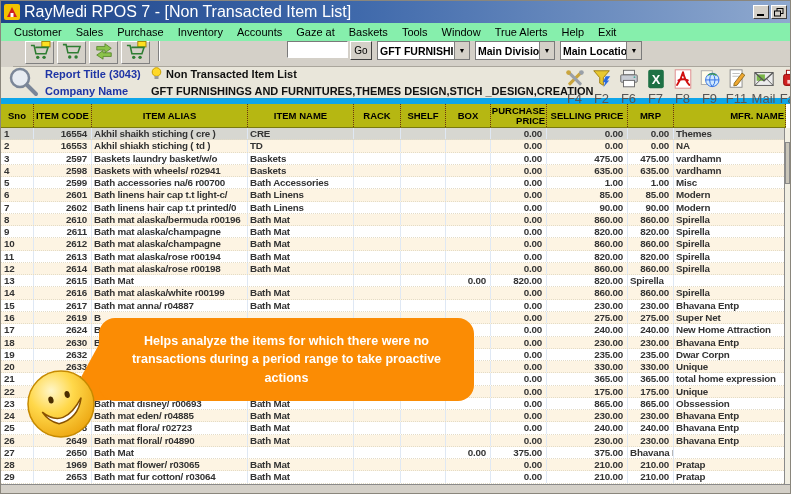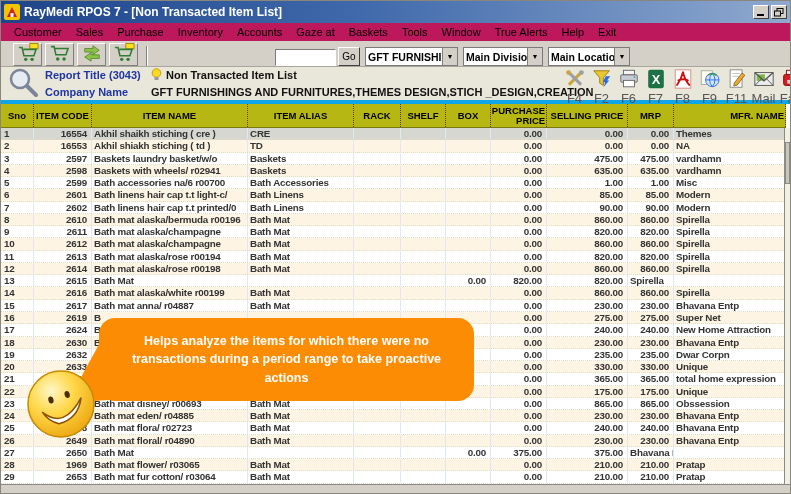--- a/index.html
+++ b/index.html
@@ -6,48 +6,48 @@
   *{box-sizing:border-box;}
   .window{
     position:relative;width:791px;height:494px;overflow:hidden;
     background:#d4d0c8;border:1px solid #8a867c;
     font-family:"Liberation Sans","DejaVu Sans",sans-serif;
   }
   
   .titlebar{height:22px;display:flex;align-items:center;padding:0 3px;
     background:linear-gradient(90deg,#1e4489 0%,#3f69ab 45%,#8fa9cf 100%);}
   .app-icon{width:16px;height:16px;margin-right:4px;flex:0 0 auto;}
-  .title{color:#fff;font-weight:bold;font-size:12px;white-space:nowrap;flex:1;}
+  .title{color:#fff;font-weight:normal;font-size:16px;white-space:nowrap;flex:1;}
   .winbtns{display:flex;gap:2px;}
   .wbtn{width:16px;height:14px;background:#d4d0c8;border:1px solid #404040;
     border-top-color:#fff;border-left-color:#fff;display:flex;align-items:center;justify-content:center;}
   
   .menubar{height:18px;display:flex;align-items:center;padding-left:6px;gap:0;
-    background:#be185d;font-size:11px;color:#000;}
+    background:#86efac;font-size:11px;color:#000;}
   .menu-item{padding:1px 7px;white-space:nowrap;cursor:default;}
   
-  .toolbar{height:26px;display:flex;align-items:flex-end;background:#d4d0c8;padding-left:12px;
-    border-bottom:1px solid #aaa69c;}
+  .toolbar{height:26px;display:flex;align-items:flex-start;background:#d4d0c8;padding-left:12px;
+    border-bottom:1px solid #aaa69c;margin-left:12px;}
   .tool-btn{width:29px;height:23px;margin-right:3px;background:#d4d0c8;
     border:1px solid #808080;border-top-color:#fff;border-left-color:#fff;
     display:flex;align-items:center;justify-content:center;padding:0;}
   .tsep{width:2px;height:20px;margin:0 5px;border-left:1px solid #808080;border-right:1px solid #fff;}
   .tinput{margin-left:122px;width:61px;height:17px;border:1px solid #7a7a7a;
     border-bottom-color:#fff;border-right-color:#fff;font-size:11px;padding:0 2px;background:#fff;}
   .gobtn{width:22px;height:19px;margin-left:2px;font-size:10px;background:#d4d0c8;
     border:1px solid #404040;border-top-color:#fff;border-left-color:#fff;padding:0;font-family:inherit;}
   .dd{display:flex;align-items:center;height:19px;background:#fff;margin-left:5px;
     border:1px solid #7a7a7a;overflow:hidden;}
   .ddv{font-size:10.5px;font-weight:bold;padding:0 2px;white-space:nowrap;overflow:hidden;flex:1;}
   .dda{width:15px;height:100%;background:#d4d0c8;border-left:1px solid #808080;
     font-size:7px;display:flex;align-items:center;justify-content:center;color:#000;flex:0 0 auto;}
   .dd1{width:93px;} .dd2{width:80px;} .dd3{width:82px;}
   
   .report-band{height:37px;background:#e9e6da;position:relative;display:flex;align-items:center;
-    border-bottom:4px solid #0ea5e9;}
+    border-bottom:6px solid #0ea5e9;}
   .magnifier{width:36px;margin:0 2px 0 6px;flex:0 0 auto;}
   .rlines{font-size:11px;line-height:15px;}
   .rlabel{color:#1f35a5;font-weight:bold;display:inline-block;width:106px;}
   .rvalue{color:#111;font-weight:bold;}
   .bulb{display:inline-block;width:12px;margin-right:3px;vertical-align:-2px;}
   .actions{position:absolute;right:-14px;top:1px;display:flex;}
   .action{width:27px;display:flex;flex-direction:column;align-items:center;}
   .aicon{width:22px;height:22px;}
   .aicon svg{width:22px;height:22px;}
   .albl{font-size:13px;color:#555;margin-top:1px;white-space:nowrap;}
@@ -270,22 +270,22 @@
             </svg></span>
           <span class="albl">Fax</span>
         </div>
       </div>
   </div>
 
   <div class="grid">
     <div class="hdr">
       <div class="th c0">Sno</div>
       <div class="th c1">ITEM CODE</div>
+      <div class="th c3">ITEM ALIAS</div>
       <div class="th c2">ITEM NAME</div>
-      <div class="th c3">ITEM ALIAS</div>
       <div class="th c4">RACK</div>
       <div class="th c5">SHELF</div>
       <div class="th c6">BOX</div>
       <div class="th c7">PURCHASE PRICE</div>
       <div class="th c8">SELLING PRICE</div>
       <div class="th c9">MRP</div>
       <div class="th c10">MFR. NAME</div>
     </div>
     <div class="tbody">
         <div class="tr sel">

